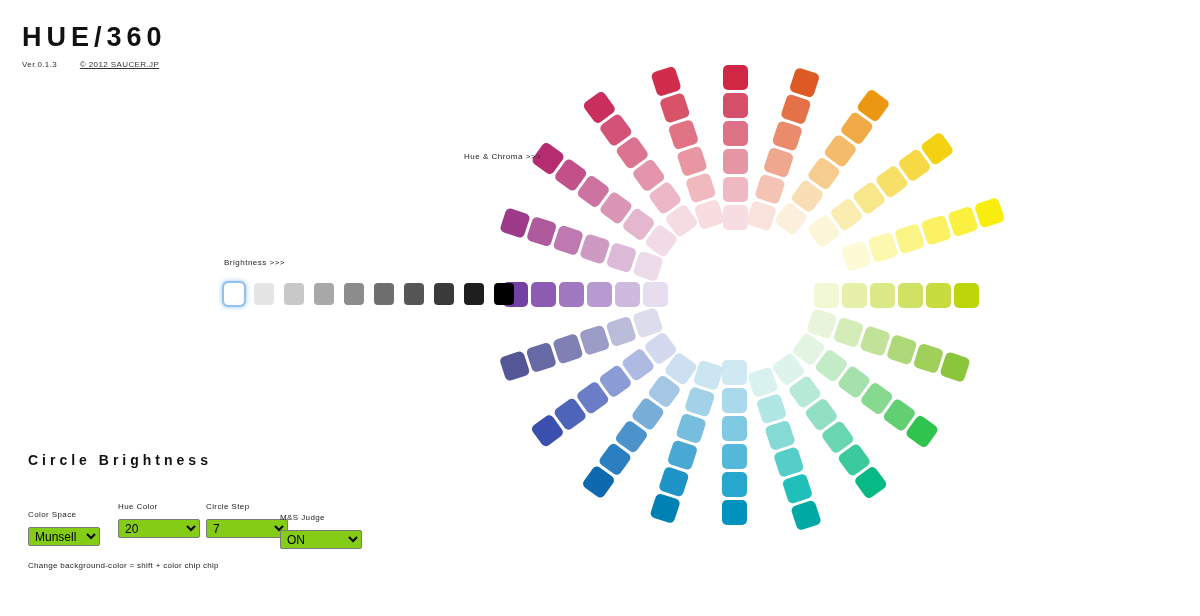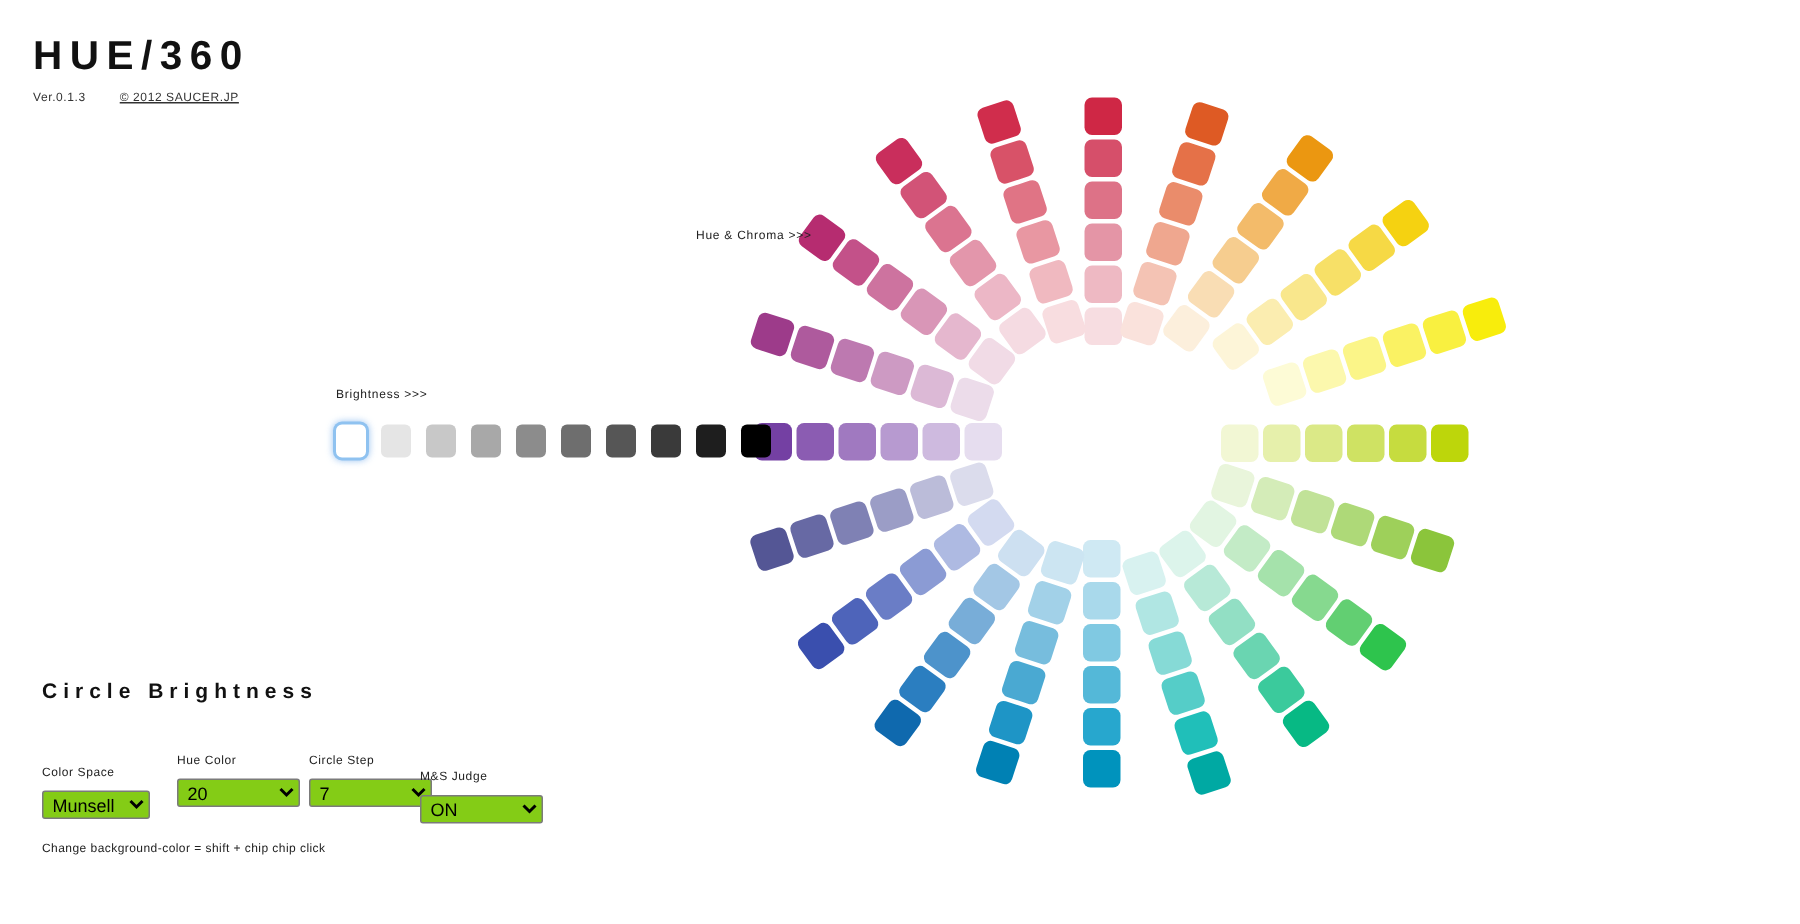--- a/index.html
+++ b/index.html
@@ -278,13 +278,13 @@
 
 <div id="controller">
   <div id="controller-title">Circle Brightness</div>
   <div id="control-row" style="position: relative; height: 40px;">
       <div class="control-group" style="position: absolute; left: 0px; top: 8px;"><div class="ctrl-label">Color Space</div><select class="ctrl-select" style="width: 72px;"><option>Munsell</option><option>PCCS</option><option>RGB</option><option>HSV</option></select></div>
       <div class="control-group" style="position: absolute; left: 90px; top: 0px;"><div class="ctrl-label">Hue Color</div><select class="ctrl-select" style="width: 82px;"><option>10</option><option>12</option><option selected="">20</option><option>24</option><option>36</option></select></div>
       <div class="control-group" style="position: absolute; left: 178px; top: 0px;"><div class="ctrl-label">Circle Step</div><select class="ctrl-select" style="width: 82px;"><option>3</option><option>5</option><option>6</option><option selected="">7</option><option>8</option><option>9</option><option>10</option></select></div>
       <div class="control-group" style="position: absolute; left: 252px; top: 0px; margin-top: 11px;"><div class="ctrl-label">M&amp;S Judge</div><select class="ctrl-select" style="width: 82px;"><option>ON</option><option>OFF</option></select></div>
     </div>
 </div>
-<div id="hint">Change background-color = shift + chip chip click</div>
+<div id="hint">Change background-color = shift + color chip chip</div>
 
 </body></html>

